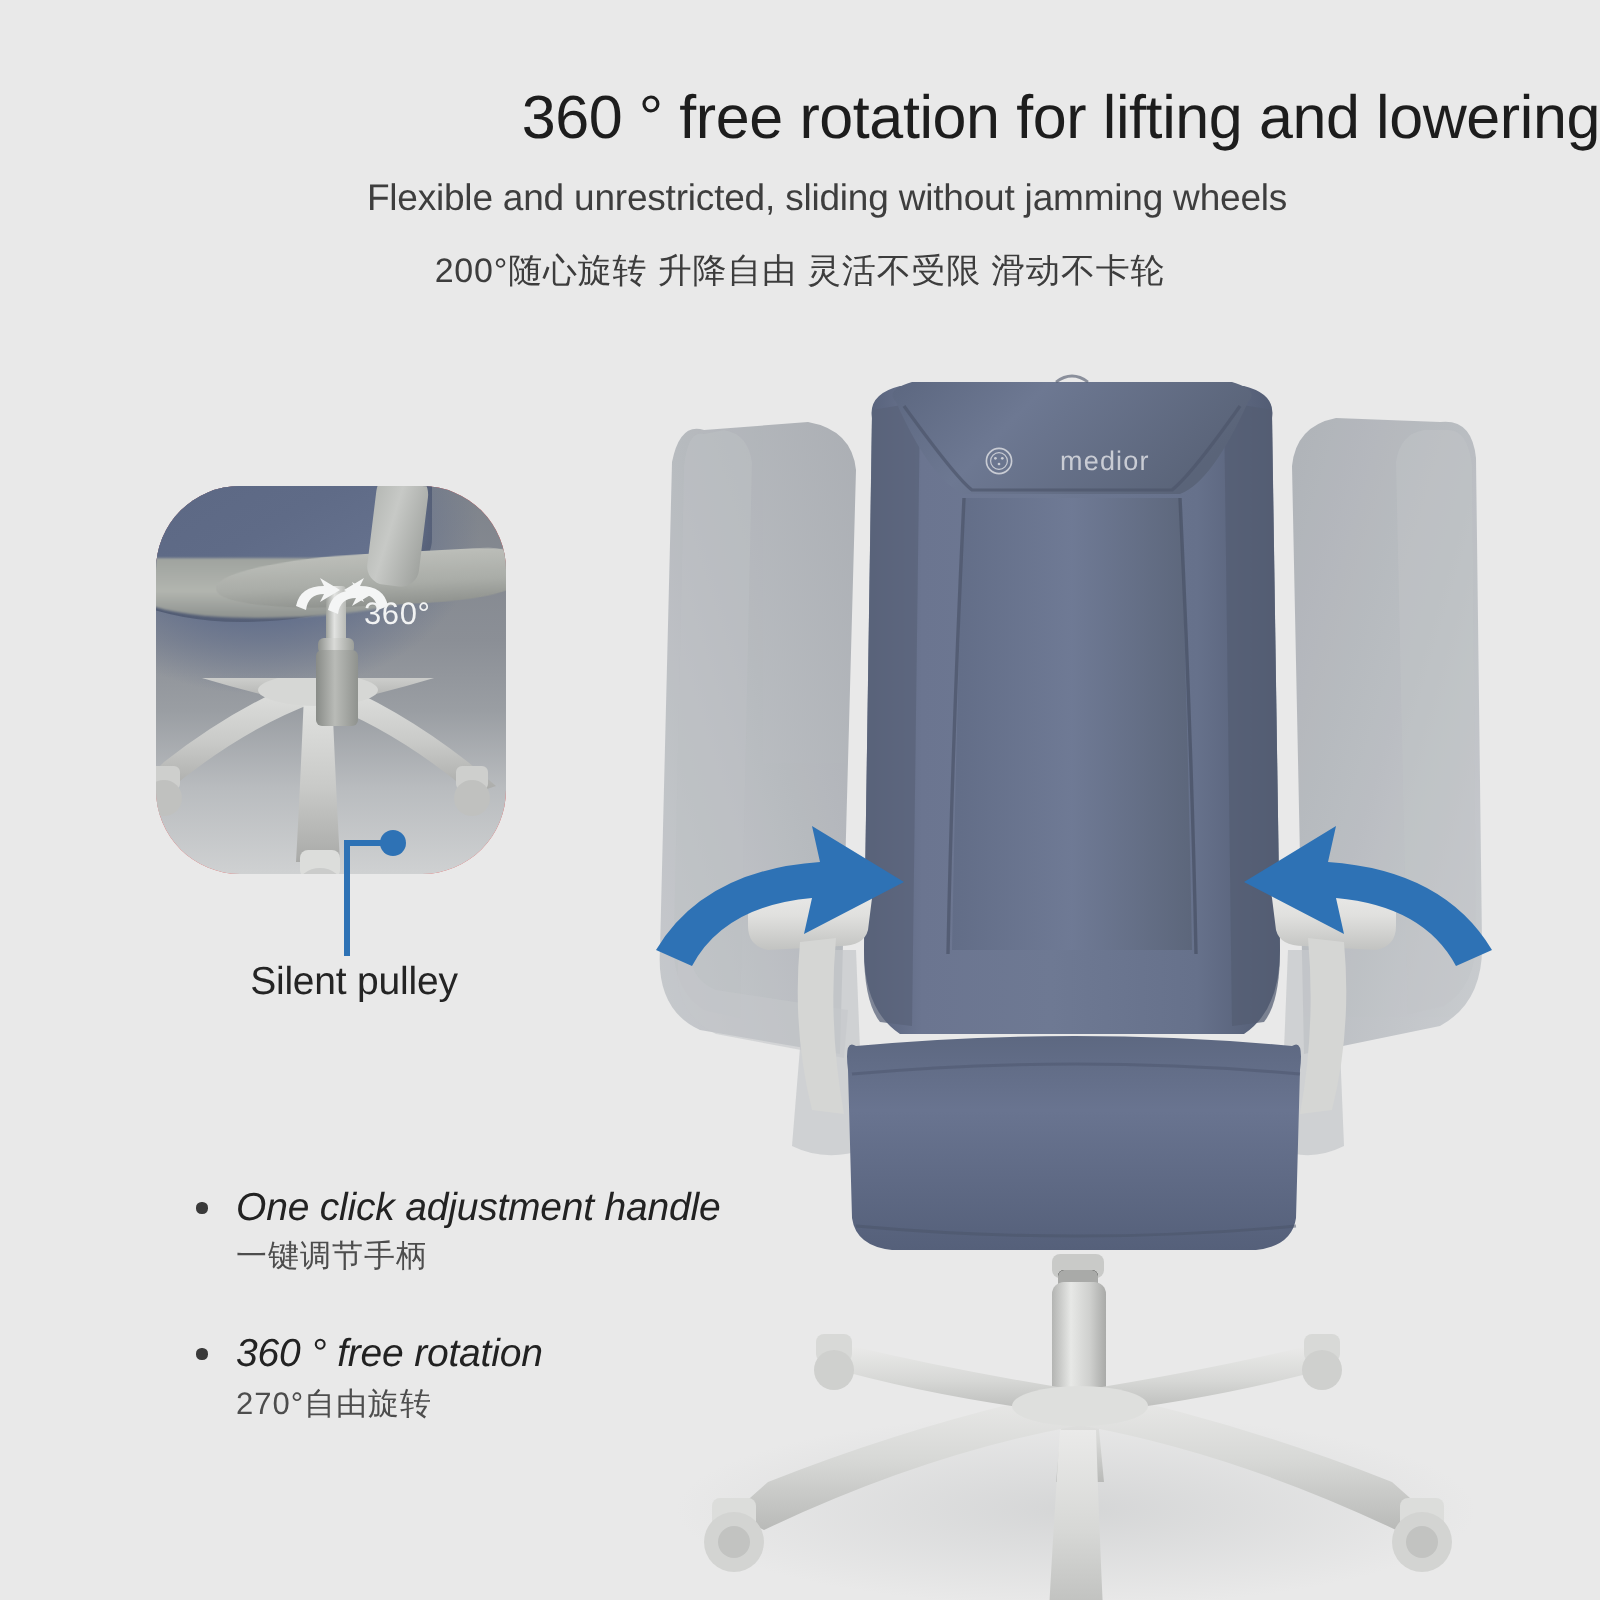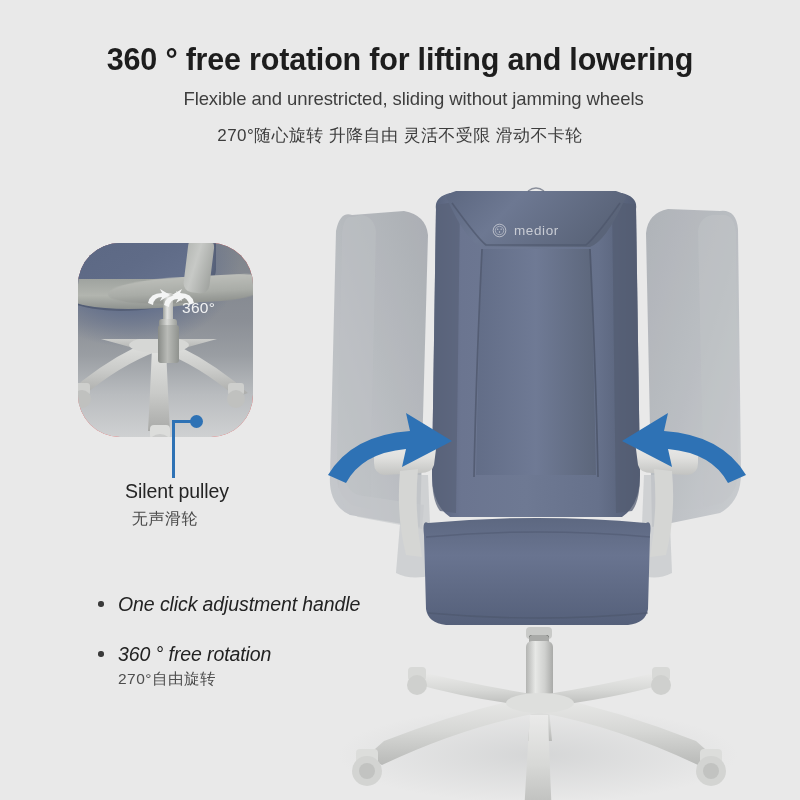--- a/index.html
+++ b/index.html
@@ -8,22 +8,22 @@
     font-family:"Liberation Sans", sans-serif;
     background:#e9e9e9;
     position:relative;
     overflow:hidden;
   }
   .stage { position:absolute; inset:0; }
 
   
   .headline {
     position:absolute; top:42px; left:0; width:800px;
-    text-align:center;
-    font-size:30.5px; font-weight:700; letter-spacing:-0.2px;
+    text-align:right;
+    font-size:30.5px; font-weight:400; letter-spacing:-0.2px;
     color:#1d1d1d; white-space:nowrap;
   }
   .subline {
     position:absolute; top:88px; left:0; width:800px;
     text-align:center; font-size:18.5px; color:#3e3e3e;
     letter-spacing:-0.1px; white-space:nowrap;padding-left:27px;
   }
   .subline-cn {
     position:absolute; top:124px; left:0; width:800px;
     text-align:center; font-size:17px; color:#3d3d3d;
@@ -134,34 +134,34 @@
   .bullet-cn {
     margin-left:20px; font-size:15.5px; color:#4d4d4d; letter-spacing:.5px;
     margin-top:2px;
   }
 
   
   .chair { position:absolute; left:300px; top:175px; width:470px; height:625px; }
   .svg-chair { position:absolute; inset:0; }
   .logo {
     position:absolute; left:192px; top:48px;
-    display:flex; align-items:center; gap:7px;
+    display:flex; align-items:center; gap:23px;
   }
   .logo-text {
     font-size:13.5px; color:#c9ccd4; letter-spacing:.6px; font-weight:400;
   }
 </style>
 </head>
 <body>
 
 <div class="stage">
 
   <div class="headline">360 ° free rotation for lifting and lowering</div>
   <div class="subline">Flexible and unrestricted, sliding without jamming wheels</div>
-  <div class="subline-cn">270°随心旋转 升降自由 灵活不受限 滑动不卡轮</div>
+  <div class="subline-cn">200°随心旋转 升降自由 灵活不受限 滑动不卡轮</div>
 
   <div class="chair">
     <svg class="svg-chair" viewBox="0 0 470 625">
       <defs>
         <linearGradient id="ghostL" x1="1" y1="0" x2="0" y2="1">
           <stop offset="0" stop-color="#a3a7ad"></stop>
           <stop offset="0.45" stop-color="#b0b4b9"></stop>
           <stop offset="1" stop-color="#c3c6ca"></stop>
         </linearGradient>
         <linearGradient id="ghostR" x1="0" y1="0" x2="1" y2="1">
@@ -351,26 +351,26 @@
       </g>
     </svg>
     <div class="rot-360">360°</div>
   </div>
 
   <div class="leader-v"></div>
   <div class="leader-h"></div>
   <div class="dot"></div>
 
   <div class="pulley-en">Silent pulley</div>
-  <div class="pulley-cn">无声滑轮</div>
 
   <div class="bullets">
     <div class="bullet-row">
       <div class="bullet-dot"></div>
       <div class="bullet-en">One click adjustment handle</div>
+      <div class="bullet-cn">一键调节手柄</div>
     </div>
     <div class="bullet-row" style="margin-top:26px;">
       <div class="bullet-dot"></div>
       <div class="bullet-en">360 ° free rotation</div>
       <div class="bullet-cn">270°自由旋转</div>
     </div>
   </div>
 
 </div>
 

